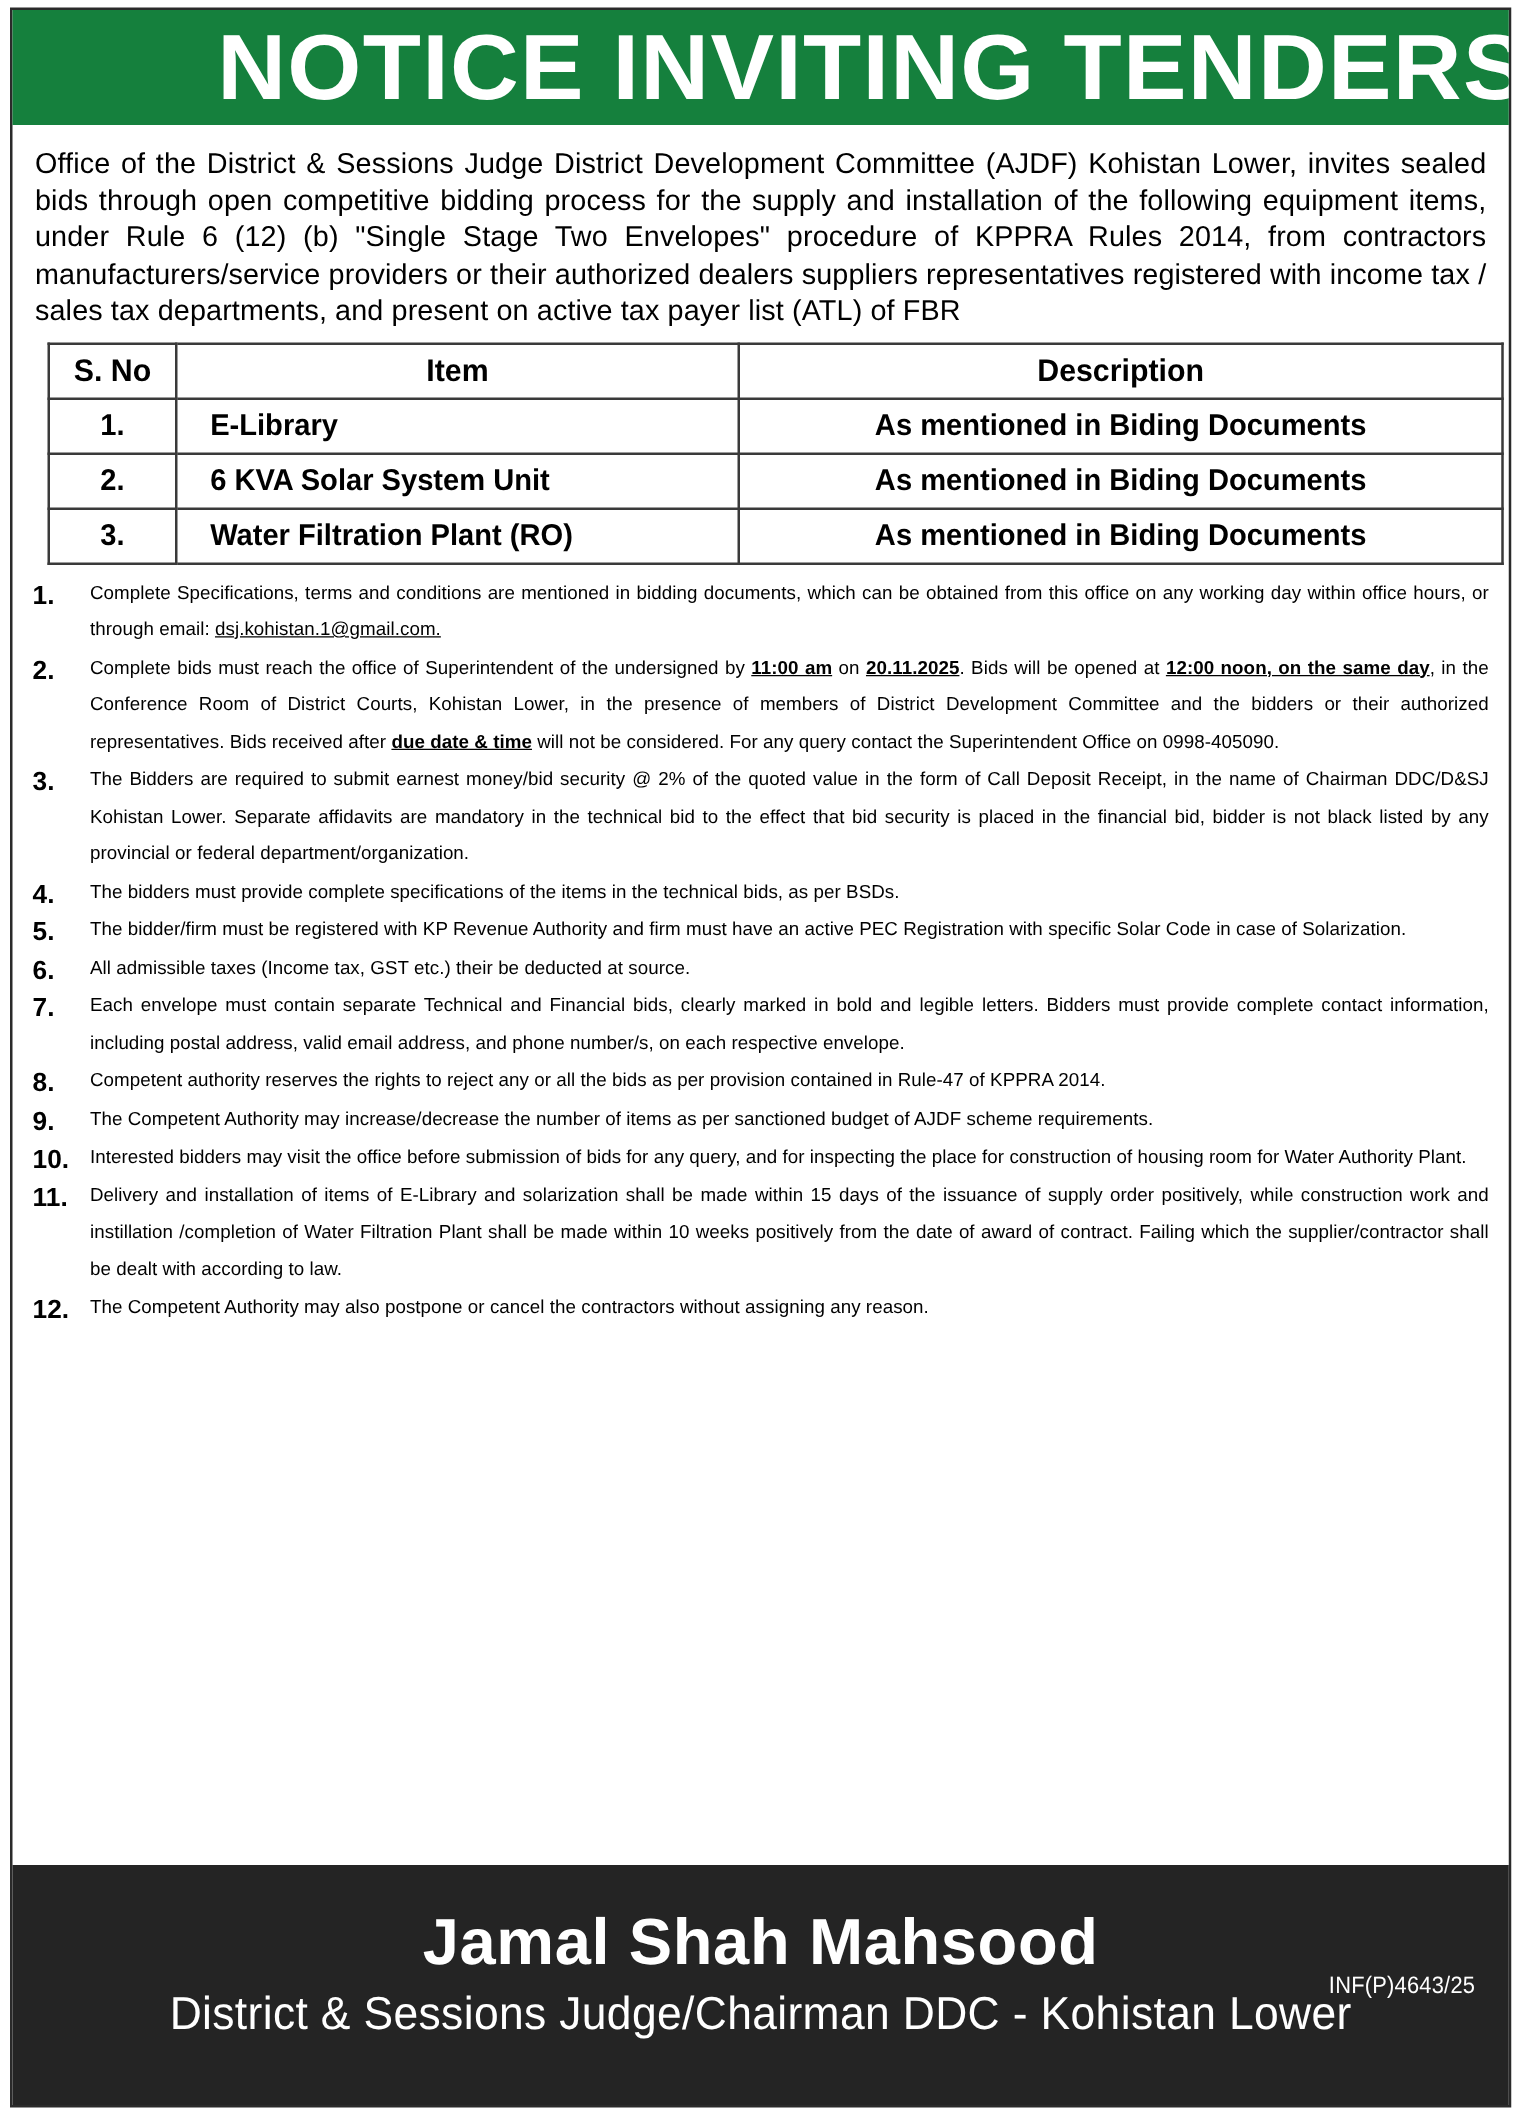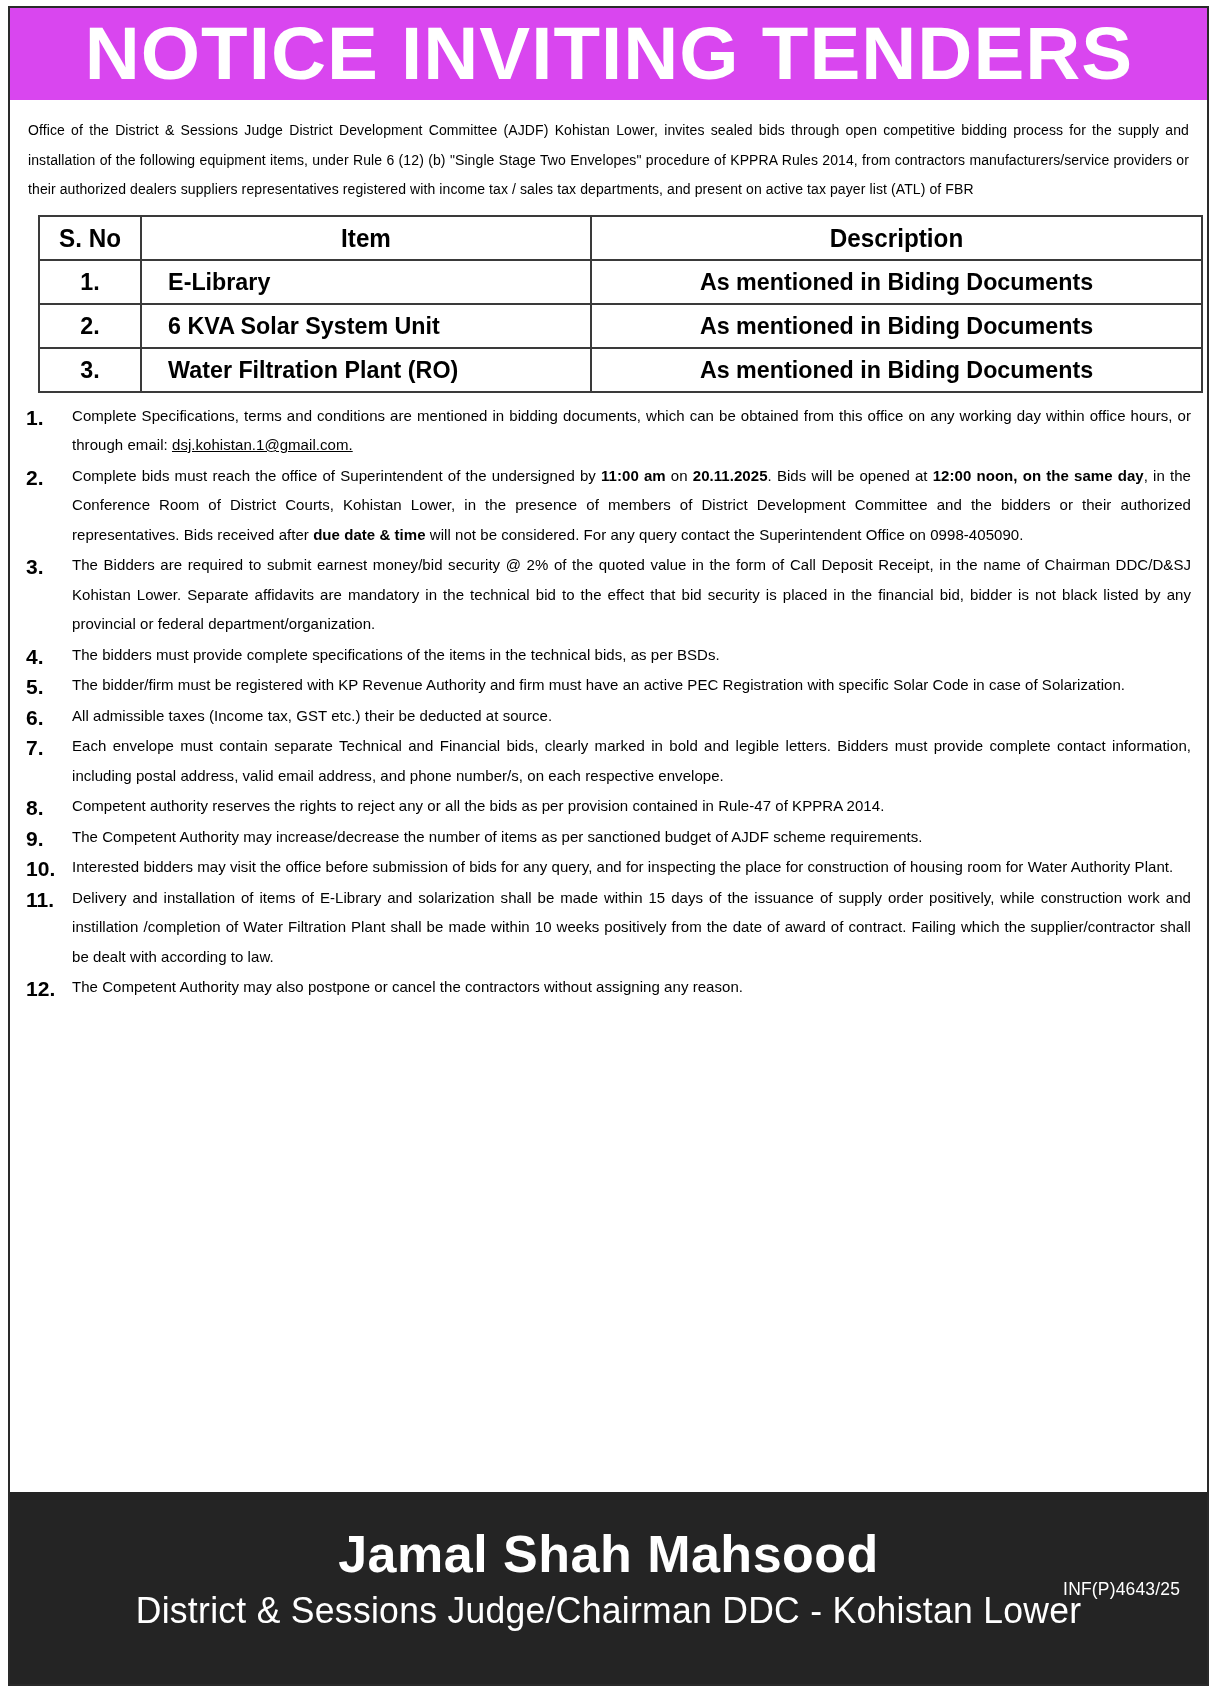--- a/index.html
+++ b/index.html
@@ -26,44 +26,44 @@
     left: 8px;
     top: 6px;
     width: 1201px;
     height: 1680px;
     border: 2px solid #2a2a2a;
     box-sizing: border-box;
     background: #ffffff;
   }
   
   .banner {
-    background: #d946ef;
+    background: #15803d;
     height: 92px;
     display: flex;
     align-items: center;
-    justify-content: center;
+    justify-content: flex-end;
     overflow: hidden;
   }
   .banner-title {
     color: #ffffff;
     font-family: "Liberation Sans", sans-serif;
     font-weight: bold;
     font-size: 74px;
     line-height: 74px;
     letter-spacing: 1px;
     transform: scaleX(1.03);
     white-space: nowrap;
     text-align: center;
   }
   
   .body-wrap {
     padding: 10px 16px 0 16px;
   }
   .intro {
-    font-size: 14px;
+    font-size: 23px;
     line-height: 29.5px;
     text-align: justify;
     text-justify: inter-word;
     letter-spacing: 0.1px;
     margin: 6px 2px 10px 2px;
   }
   
   table.items {
     width: 100%;
     border-collapse: collapse;
@@ -114,21 +114,21 @@
     width: 40px;
     text-align: left;
     font-weight: bold;
     font-size: 21px;
     line-height: 26px;
   }
   ol.terms > li.wide::before {
     width: 44px;
   }
   .u { text-decoration: underline; }
-  .bu { font-weight: bold; }
+  .bu { font-weight: bold; text-decoration: underline; }
   
   .footer {
     position: absolute;
     left: 0;
     right: 0;
     bottom: 0;
     background: #242424;
     height: 192px;
     color: #ffffff;
   }

